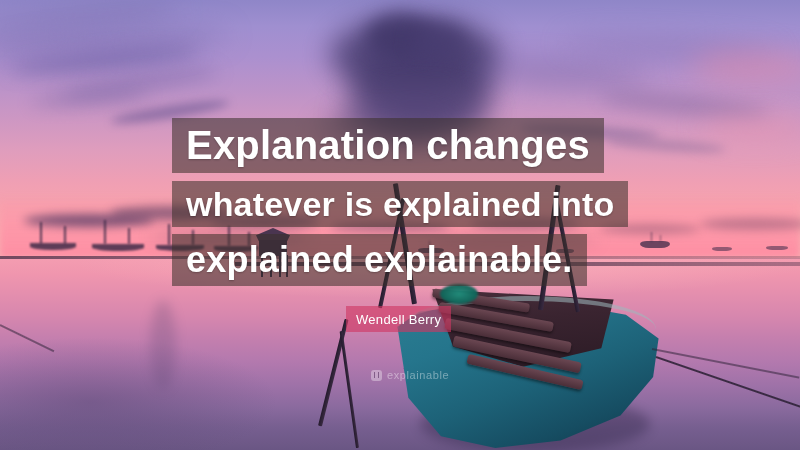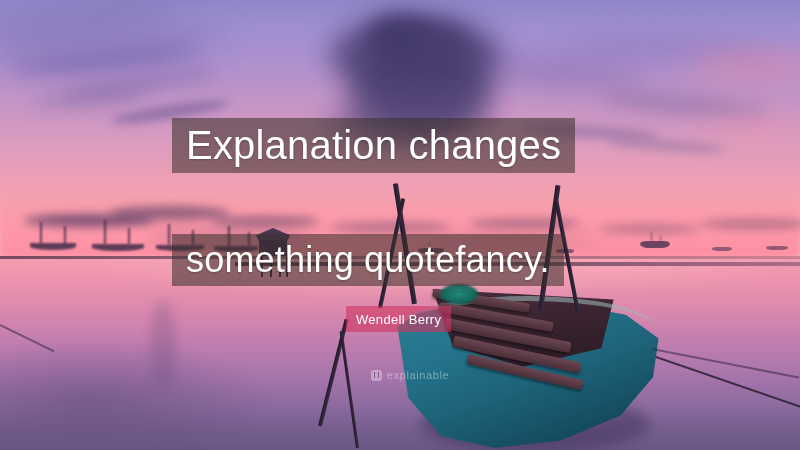--- a/index.html
+++ b/index.html
@@ -140,21 +140,21 @@
   .refl { position:absolute; filter:blur(6px); opacity:.3; border-radius:50%; }
 
   
   .quote-wrap {
     position:absolute; left:0; top:0; width:800px; height:450px;
   }
   .qline {
     position:absolute;
     background:rgba(58,48,42,.56);
     color:#fff;
-    font-weight:400;
+    font-weight:700;
     letter-spacing:.2px;
     white-space:nowrap;
     display:flex; align-items:center;
     padding:0 14px;
     text-shadow:0 1px 2px rgba(0,0,0,.25);
   }
   #qline0 { left:172px; top:118px; height:55px; font-size:40px; }
   #qline1 { left:172px; top:181px; height:46px; font-size:34px; }
   #qline2 { left:172px; top:234px; height:52px; font-size:36px; }
 
@@ -283,21 +283,22 @@
   <div class="pole" style="left:576px; top:198px; width:4px; height:114px; transform:rotate(-11deg);"></div>
   <div class="pole" style="left:318px; top:316px; width:4px; height:110px; transform:rotate(14deg);"></div>
   <div class="pole" style="left:356px; top:330px; width:3px; height:118px; transform:rotate(-8deg);"></div>
 
   <div class="rope" style="left:656px; top:356px; width:170px; transform:rotate(19deg);"></div>
   <div class="rope" style="left:652px; top:348px; width:150px; transform:rotate(11deg); opacity:.5;"></div>
   <div class="rope" style="left:0px;   top:324px; width:60px;  transform:rotate(26deg); opacity:.5;"></div>
 
   <div class="quote-wrap">
     <div class="qline" id="qline0">Explanation changes</div>
-    <div class="qline" id="qline2">something quotefancy.</div>
+    <div class="qline" id="qline1">whatever is explained into</div>
+    <div class="qline" id="qline2">explained explainable.</div>
 
     <div class="author">Wendell Berry</div>
 
     <div class="watermark">
       <span class="wm-mark">
           <i></i>
         </span>
       <span class="wm-text">explainable</span>
     </div>
   </div>

